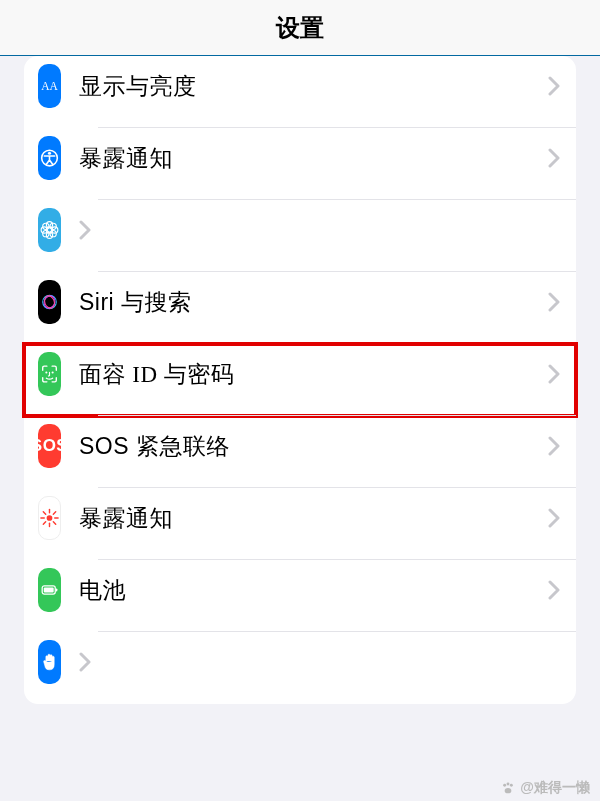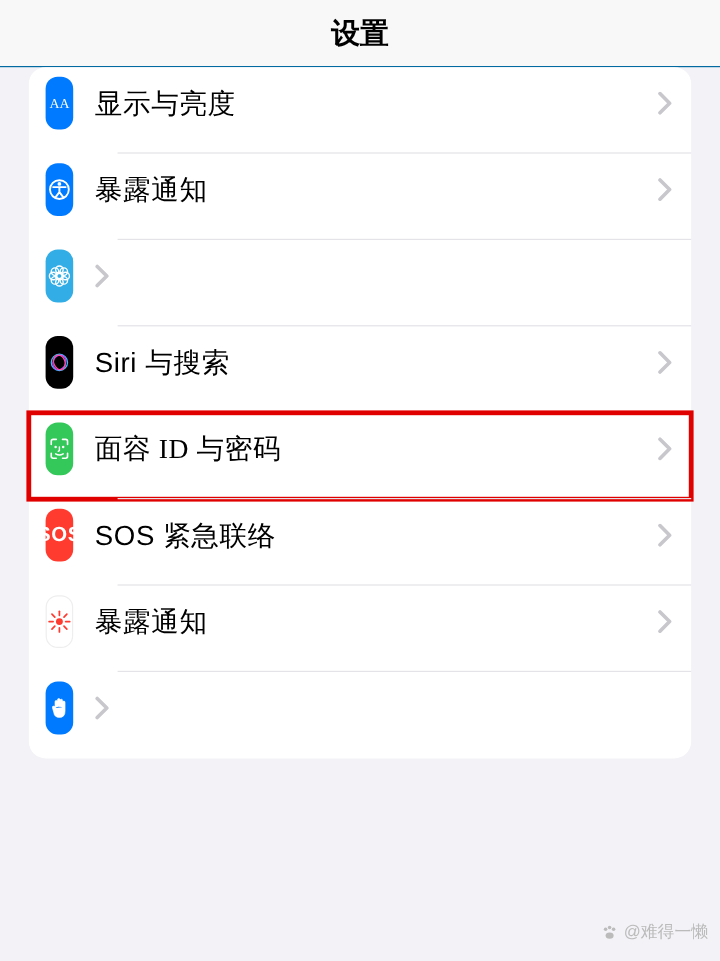--- a/index.html
+++ b/index.html
@@ -81,26 +81,27 @@
     .bg-green  { background: #34c759; }
     .bg-red    { background: #ff3b30; }
     .bg-black  { background: #000; }
     
     .bg-exposure { background: #fff; border: 1px solid #eee; }
     
     .sos-text { font-weight: 700; font-size: 17px; letter-spacing: 0.5px; }
     .watermark {
       position: absolute;
       right: 10px;
-      bottom: 15px;
+      bottom: 4px;
       font-size: 14px;
       color: #bbb;
       display: flex;
       align-items: center;
       gap: 4px;
+      font-weight: bold;
     }
     .watermark .paw {
       width: 16px; height: 16px;
       color: #bbb;
     }
     .home-grid rect { fill: rgba(255,255,255,0.9); }
   </style>
 </head>
 <body>
 
@@ -190,20 +191,34 @@
       </div>
       <div class="row-sep"></div>
     </div>
     <div class="row">
       <div class="icon-box bg-exposure">
         <svg width="44" height="44" viewBox="0 0 44 44">
           <use href="#ico-exposure"></use>
         </svg>
       </div>
       <div class="row-label">暴露通知</div>
+      <div class="chev">
+        <svg width="12" height="20" viewBox="0 0 12 20">
+          <use href="#chev"></use>
+        </svg>
+      </div>
+      <div class="row-sep"></div>
+    </div>
+    <div class="row">
+      <div class="icon-box bg-green">
+        <svg width="44" height="44" viewBox="0 0 44 44">
+          <use href="#ico-battery"></use>
+        </svg>
+      </div>
+      <div class="row-label">电池</div>
       <div class="chev">
         <svg width="12" height="20" viewBox="0 0 12 20">
           <use href="#chev"></use>
         </svg>
       </div>
       <div class="row-sep"></div>
     </div>
     <div class="row">
       <div class="icon-box bg-blue">
         <svg width="44" height="44" viewBox="0 0 44 44">

